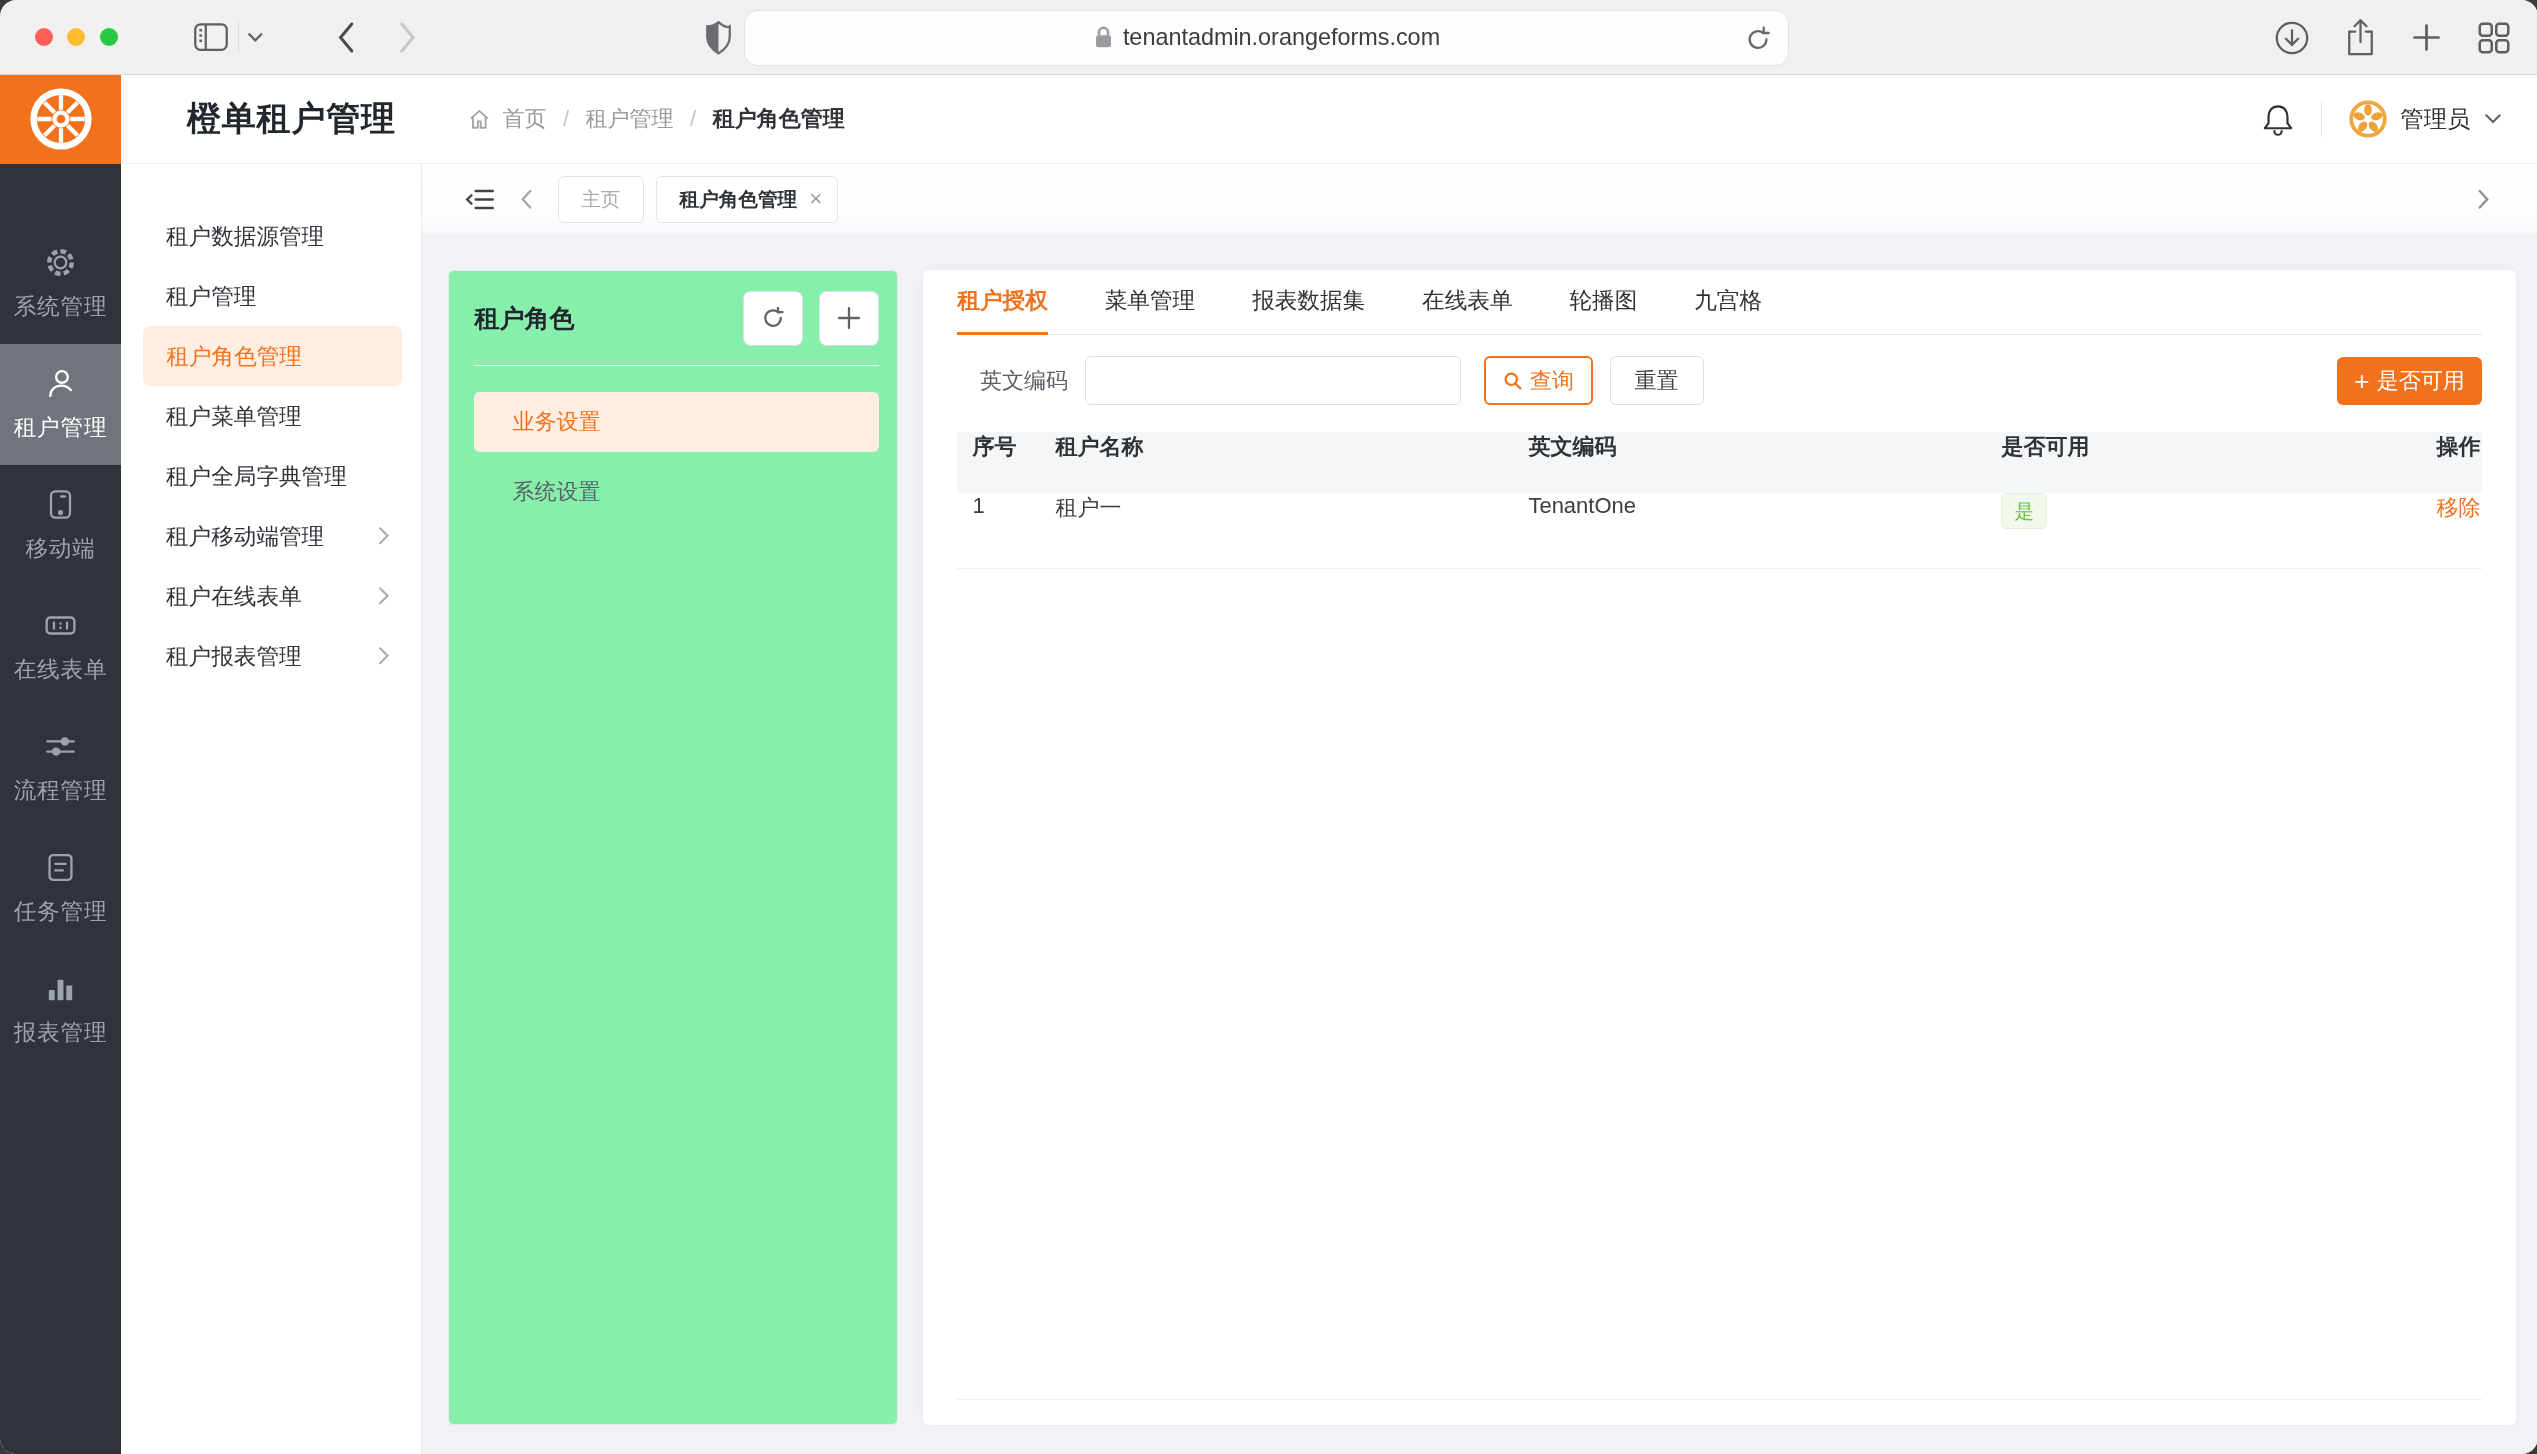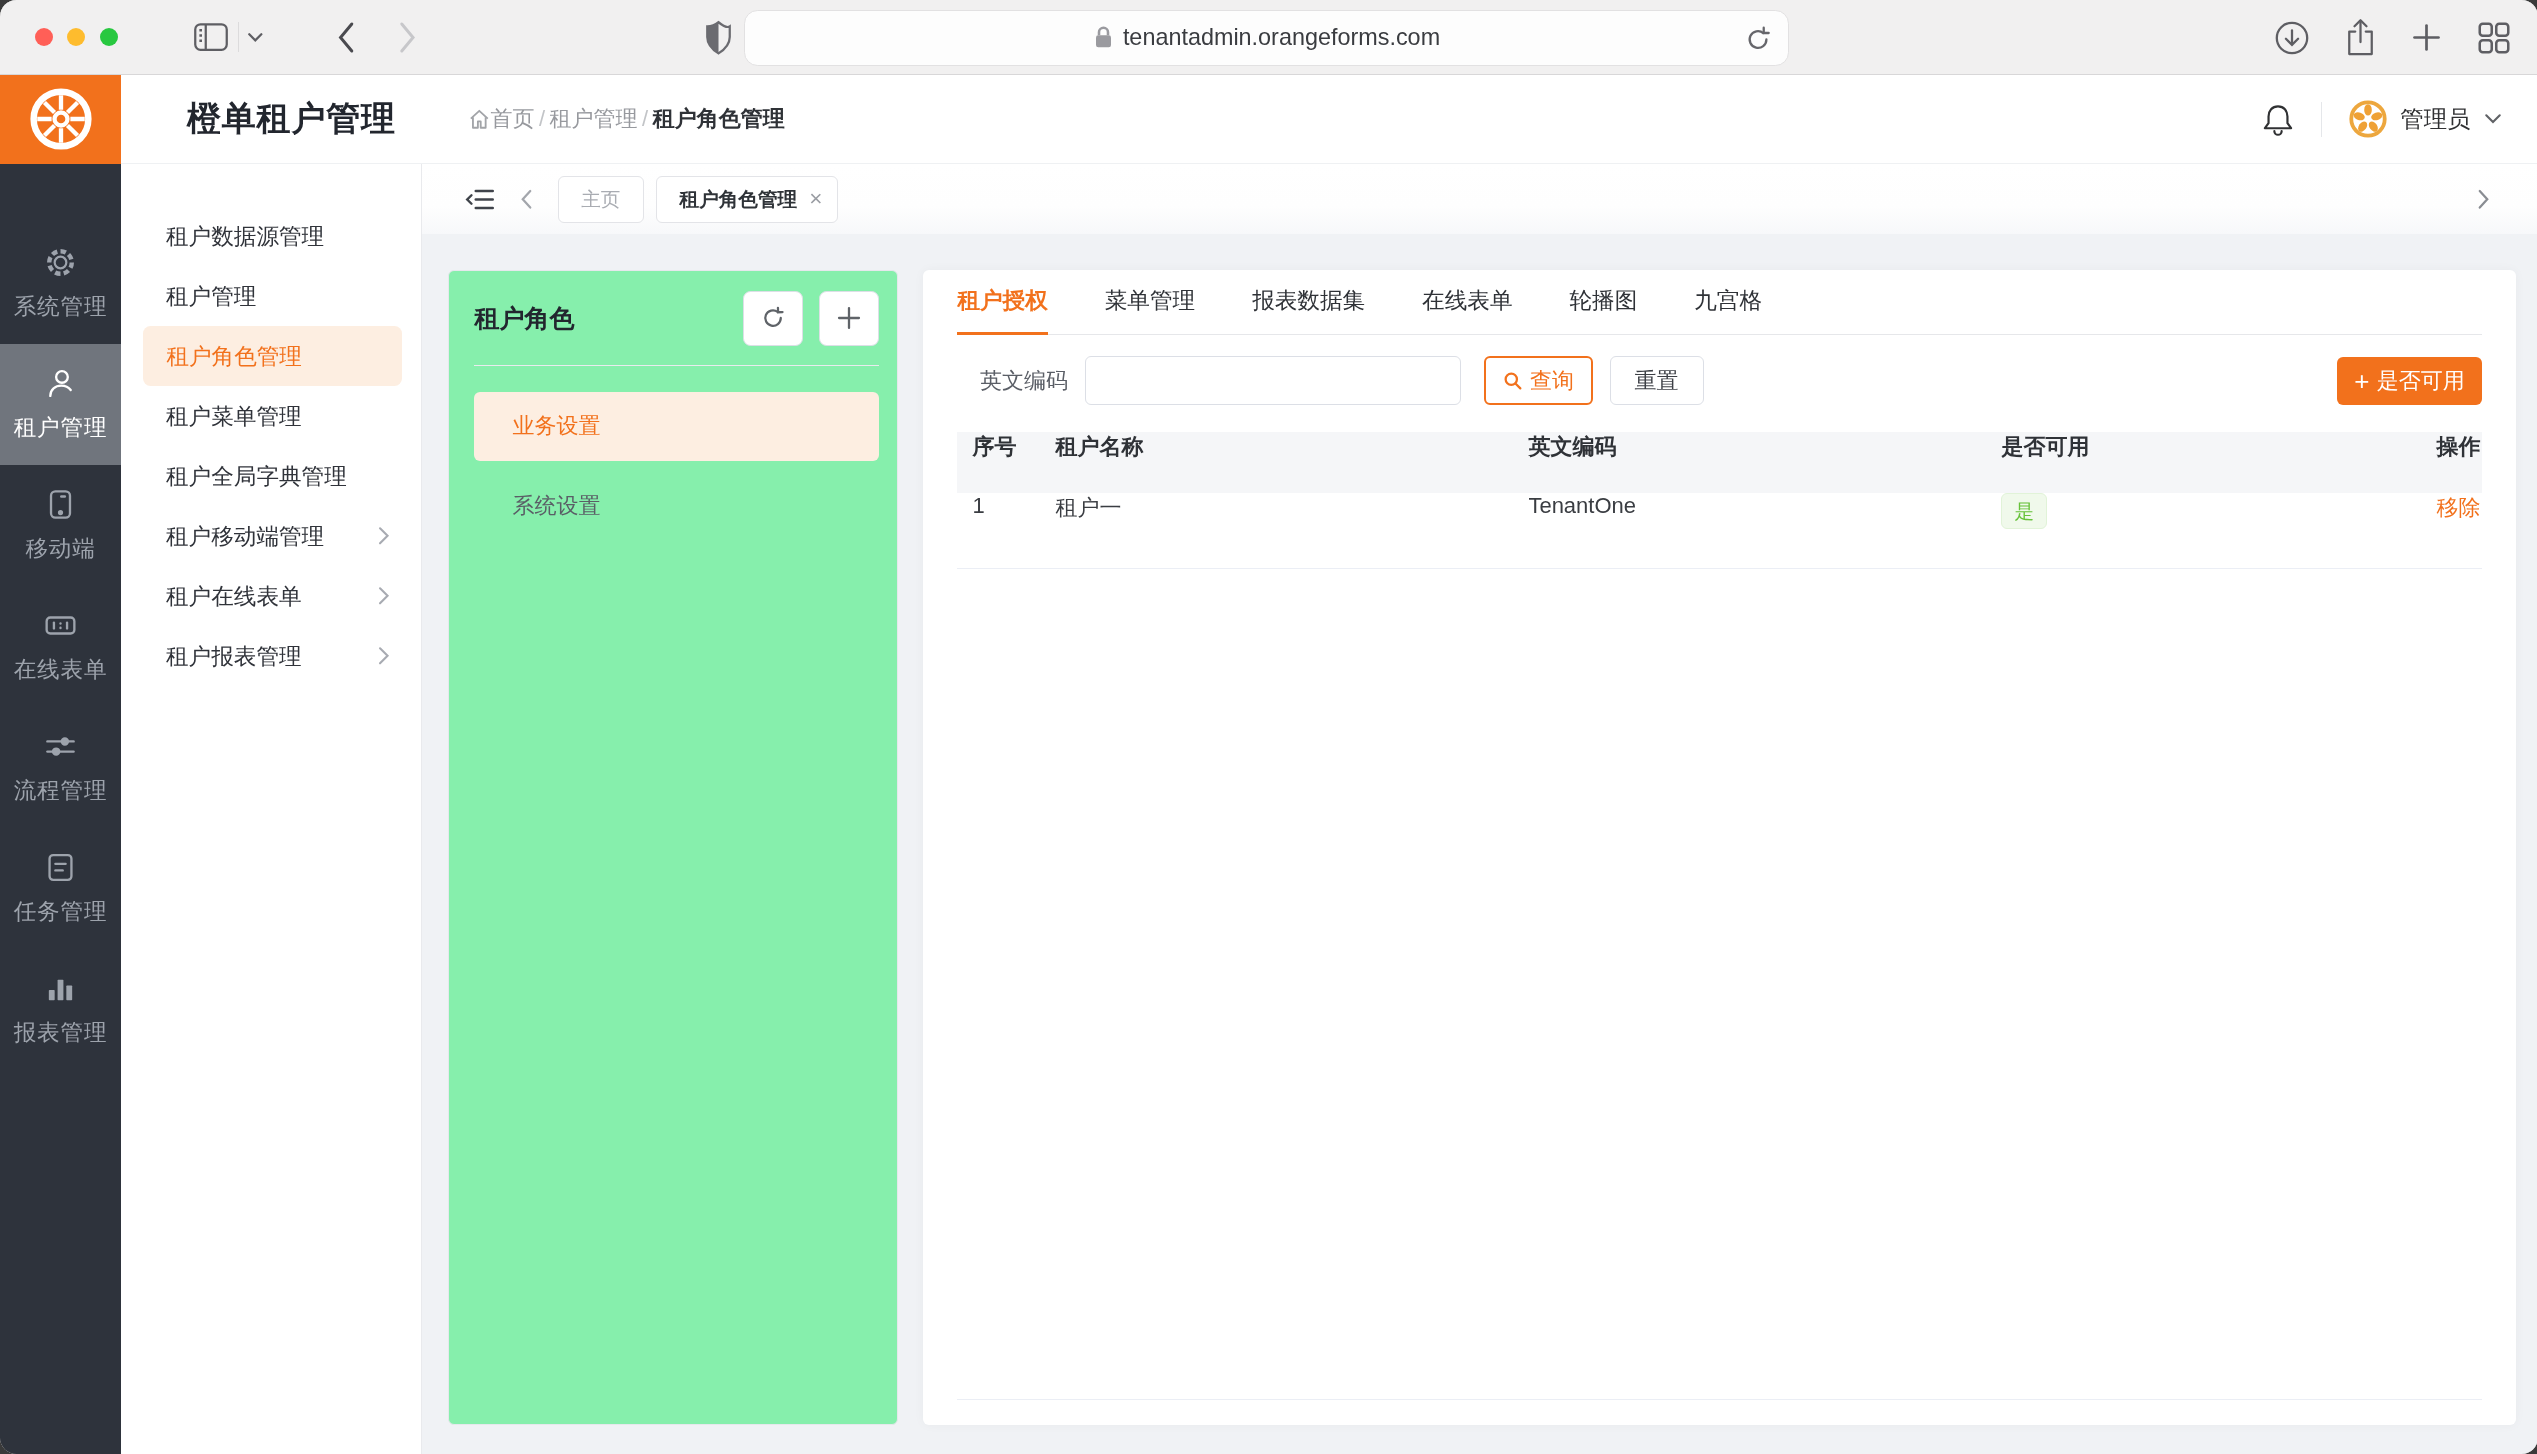--- a/index.html
+++ b/index.html
@@ -27,21 +27,21 @@
   .url-bar{width:1045px;height:56px;margin-left:12px;background:#FDFDFD;border:0.8px solid #E2E1E2;
     border-radius:13.6px;display:flex;align-items:center;justify-content:center;position:relative;}
   .url-text{font-size:23.4px;color:#3A3C40;margin-left:9px;}
   .reload{position:absolute;right:16.6px;top:14.3px;color:#66666B;}
   .chrome-right{position:absolute;right:26px;top:0;height:75px;display:flex;align-items:center;gap:33px;color:#5E5E63;}
 
   
   .app-header{height:89px;background:#fff;display:flex;align-items:center;border-bottom:0.8px solid #EFF1F3;}
   .logo{width:121px;height:89px;background:var(--primary);display:flex;align-items:center;justify-content:center;flex:none;}
   .app-title{margin-left:66px;font-size:34px;font-weight:bold;color:#22262E;letter-spacing:0.8px;}
-  .breadcrumb{margin-left:72px;display:flex;align-items:center;font-size:22px;color:#97999E;}
+  .breadcrumb{margin-left:72px;display:flex;align-items:center;gap:12px;font-size:22px;color:#97999E;}
   .breadcrumb .sep{color:#C2C4C7;margin:0 4.5px;}
   .crumb-current{color:#2F3237;font-weight:600;}
   .header-right{margin-left:auto;margin-right:36px;display:flex;align-items:center;}
   .bell{color:#303133;}
   .hr-div{width:0.8px;height:35px;background:#E5E7EA;margin:0 27px;}
   .user-trigger{display:flex;align-items:center;gap:13.6px;cursor:pointer;}
   .user-name{font-size:23.4px;color:#303133;}
   .chev{color:#606266;}
 
   
@@ -77,21 +77,21 @@
   
   .role-card{width:450px;flex:none;background:#86efac;border:0.8px solid #E6E8EC;border-radius:6px;
     display:flex;flex-direction:column;}
   .role-head{height:94px;display:flex;align-items:center;padding:0 18px 0 25px;}
   .role-title{font-size:25px;font-weight:bold;color:#22262E;margin-right:auto;}
   .icon-btn{width:60px;height:55px;border:0.8px solid #DCDFE6;border-radius:7.5px;background:#fff;
     display:flex;align-items:center;justify-content:center;color:#5F6368;cursor:pointer;}
   .icon-btn + .icon-btn{margin-left:16px;}
   .role-divider{height:0.8px;background:#E9EBEE;margin:0 18px 0 25px;}
   .role-list{padding:26px 18px 0 25px;}
-  .role-item{height:69px;border-radius:6px;display:flex;align-items:center;padding-left:38px;
+  .role-item{height:60px;border-radius:6px;display:flex;align-items:center;padding-left:38px;
     font-size:22px;color:#5A5E66;margin-bottom:10.6px;cursor:pointer;}
   .role-item.active{background:var(--primary-soft);color:var(--primary);}
 
   
   .detail-card{flex:1;background:#fff;border-radius:6px;box-shadow:0 0 10.6px rgba(31,35,41,.04);
     display:flex;flex-direction:column;padding:0 34px;min-width:0;}
   .detail-tabs{height:65px;display:flex;gap:57px;border-bottom:0.8px solid #E6E7EA;flex:none;}
   .dtab{display:flex;align-items:center;font-size:22.6px;color:#2F3237;cursor:pointer;
     border-bottom:3.8px solid transparent;margin-bottom:-0.8px;}
   .dtab.active{color:var(--primary);font-weight:bold;border-bottom-color:var(--primary);}

